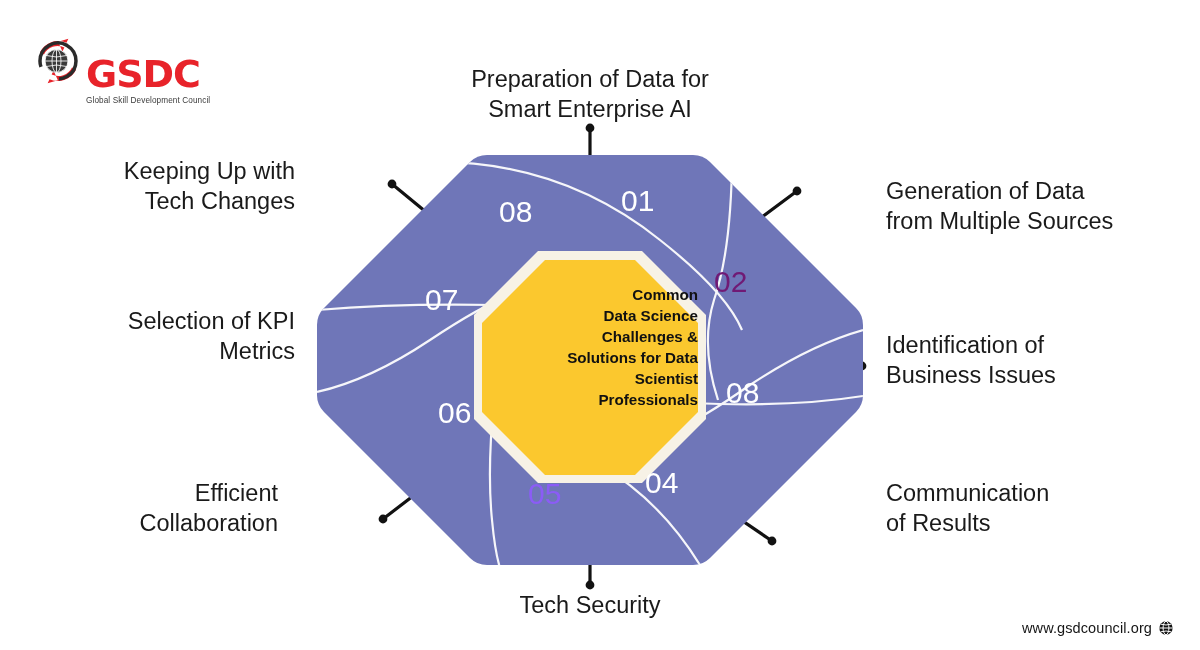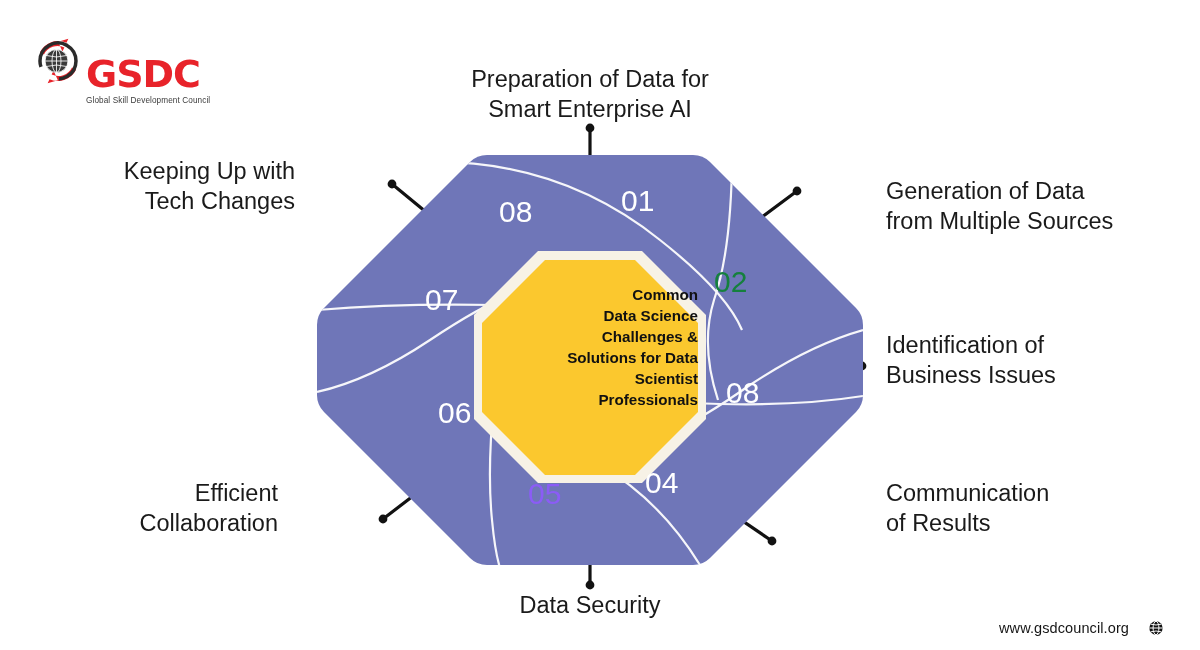--- a/index.html
+++ b/index.html
@@ -33,22 +33,22 @@
     font-family:"Liberation Sans", sans-serif;
     font-size:23.5px;font-weight:normal;color:#1a1a1a;
     line-height:1.28;white-space:pre-line;
   }
   .lbl.r{text-align:right;}
   .lbl.l{text-align:left;}
   .lbl.c{text-align:center;}
 
   
   .footer{
-    position:absolute;right:36px;bottom:14px;
-    display:flex;align-items:flex-start;gap:19px;
+    position:absolute;right:26px;bottom:14px;
+    display:flex;align-items:flex-start;gap:6px;
   }
   .footer-url{
     font-family:"Liberation Sans", sans-serif;
     font-size:14.5px;font-weight:normal;color:#151515;letter-spacing:.1px;
   }
 </style>
 </head>
 <body>
 
 <div id="stage">
@@ -147,21 +147,21 @@
         <path d="M 863 330 Q 810 345 750 385 Q 700 420 678 428"></path>
       </g>
     </g>
 
     <path d="M 538 251 L 642 251 L 706 315 L 706 419 L 642 483 L 538 483 L 474 419 L 474 315 Z" fill="#f7f2e6"></path>
 
     <path d="M 545 260 L 635 260 L 698 323 L 698 412 L 635 475 L 545 475 L 482 412 L 482 323 Z" fill="#fbc82e"></path>
   </svg>
 
   <div style="position:absolute;left:621px;top:184px;font-size:30px;color:#ffffff;font-family:'Liberation Sans',sans-serif;">01</div>
-  <div style="position:absolute;left:714px;top:265px;font-size:30px;color:#15803d;font-family:'Liberation Sans',sans-serif;">02</div>
+  <div style="position:absolute;left:714px;top:265px;font-size:30px;color:#701a75;font-family:'Liberation Sans',sans-serif;">02</div>
   <div style="position:absolute;left:726px;top:376px;font-size:30px;color:#ffffff;font-family:'Liberation Sans',sans-serif;">08</div>
   <div style="position:absolute;left:645px;top:466px;font-size:30px;color:#ffffff;font-family:'Liberation Sans',sans-serif;">04</div>
   <div style="position:absolute;left:528px;top:477px;font-size:30px;color:#8b5cf6;font-family:'Liberation Sans',sans-serif;">05</div>
   <div style="position:absolute;left:438px;top:396px;font-size:30px;color:#ffffff;font-family:'Liberation Sans',sans-serif;">06</div>
   <div style="position:absolute;left:425px;top:283px;font-size:30px;color:#ffffff;font-family:'Liberation Sans',sans-serif;">07</div>
   <div style="position:absolute;left:499px;top:195px;font-size:30px;color:#ffffff;font-family:'Liberation Sans',sans-serif;">08</div>
 
   <div style="position:absolute;left:482px;top:285px;width:216px;text-align:right;font-family:'Liberation Sans',sans-serif;font-size:15.2px;font-weight:bold;color:#111111;line-height:1.38;">
     <div>Common</div>
     <div>Data Science</div>
@@ -176,25 +176,27 @@
 
   <div class="lbl l" style="left:886px;top:176px;width:300px;">Generation of Data
 from Multiple Sources</div>
 
   <div class="lbl l" style="left:886px;top:330px;width:300px;">Identification of
 Business Issues</div>
 
   <div class="lbl l" style="left:886px;top:478px;width:300px;">Communication
 of Results</div>
 
-  <div class="lbl c" style="left:440px;top:590px;width:300px;">Data Security</div>
+  <div class="lbl c" style="left:440px;top:590px;width:300px;">Tech Security</div>
 
   <div class="lbl r" style="left:20px;top:478px;width:258px;">Efficient
 Collaboration</div>
 
+  <div class="lbl r" style="left:20px;top:306px;width:275px;">Selection of KPI
+Metrics</div>
 
   <div class="lbl r" style="left:20px;top:156px;width:275px;">Keeping Up with
 Tech Changes</div>
 
   <div class="footer">
     <span class="footer-url">www.gsdcouncil.org</span>
     <span style="display:inline-flex;">
       <svg viewBox="0 0 24 24" width="16" height="16">
         <circle cx="12" cy="12" r="10" fill="#111111"></circle>
         <g stroke="#ffffff" stroke-width="1.5" fill="none">

